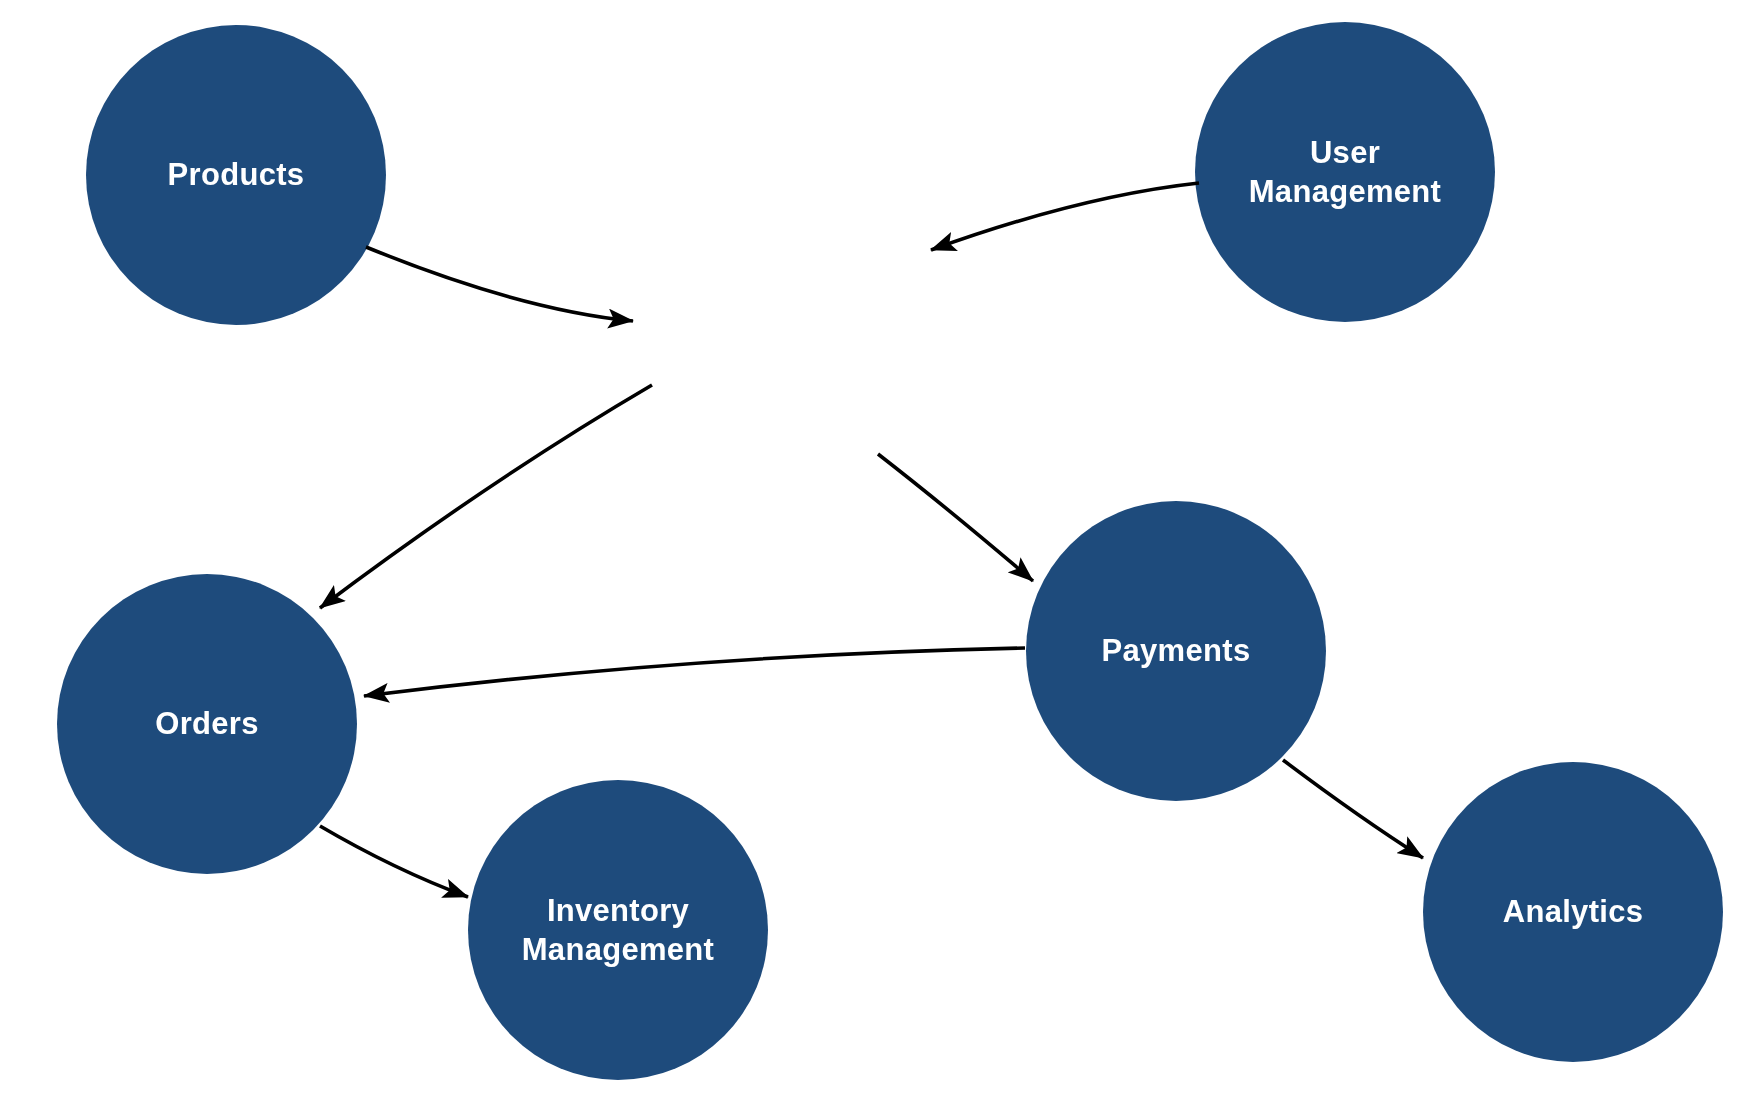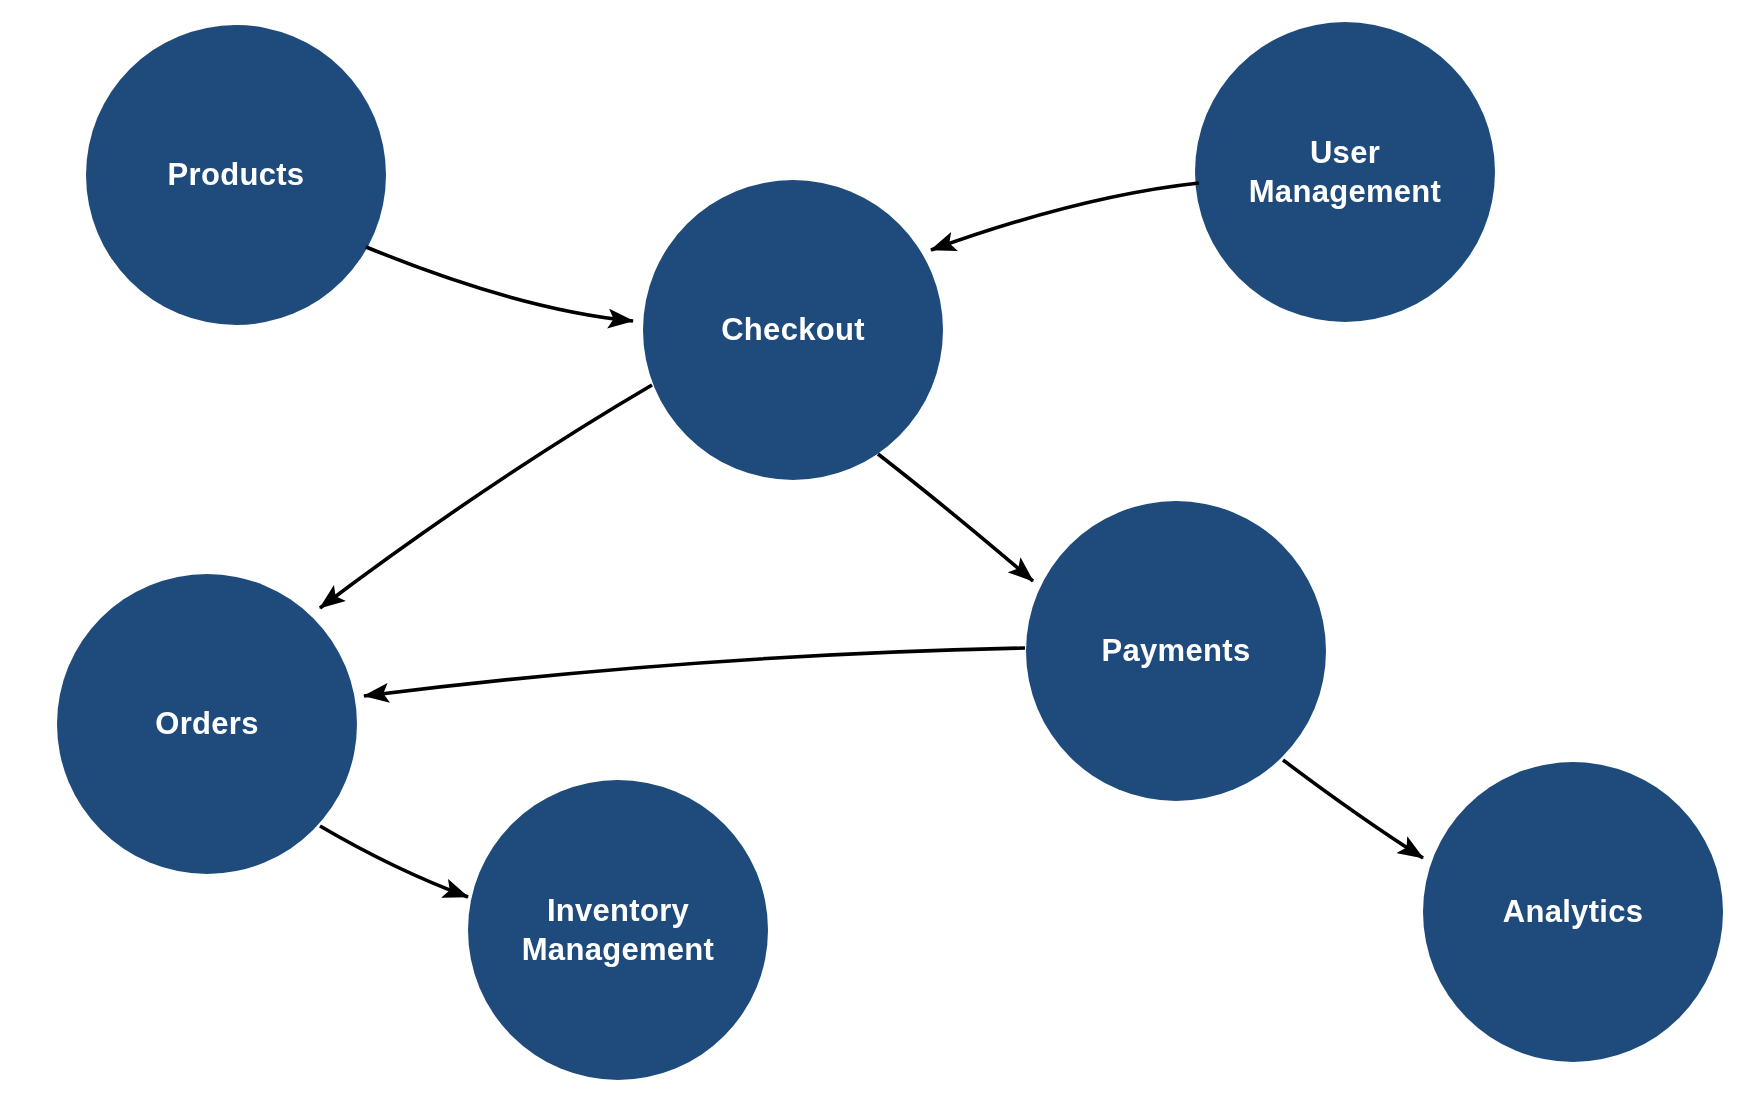--- a/index.html
+++ b/index.html
@@ -82,23 +82,20 @@
   </svg>
 
   <div class="node" style="left:86px;  top:25px;">
     <span class="label">Products</span>
   </div>
 
   <div class="node" style="left:1195px; top:22px;">
     <span class="label">User Management</span>
   </div>
 
-  <div class="node" style="left:643px; top:180px;">
-    <span class="label">Checkout</span>
-  </div>
 
   <div class="node" style="left:1026px; top:501px;">
     <span class="label">Payments</span>
   </div>
 
   <div class="node" style="left:57px;  top:574px;">
     <span class="label">Orders</span>
   </div>
 
   <div class="node" style="left:1423px; top:762px;">

